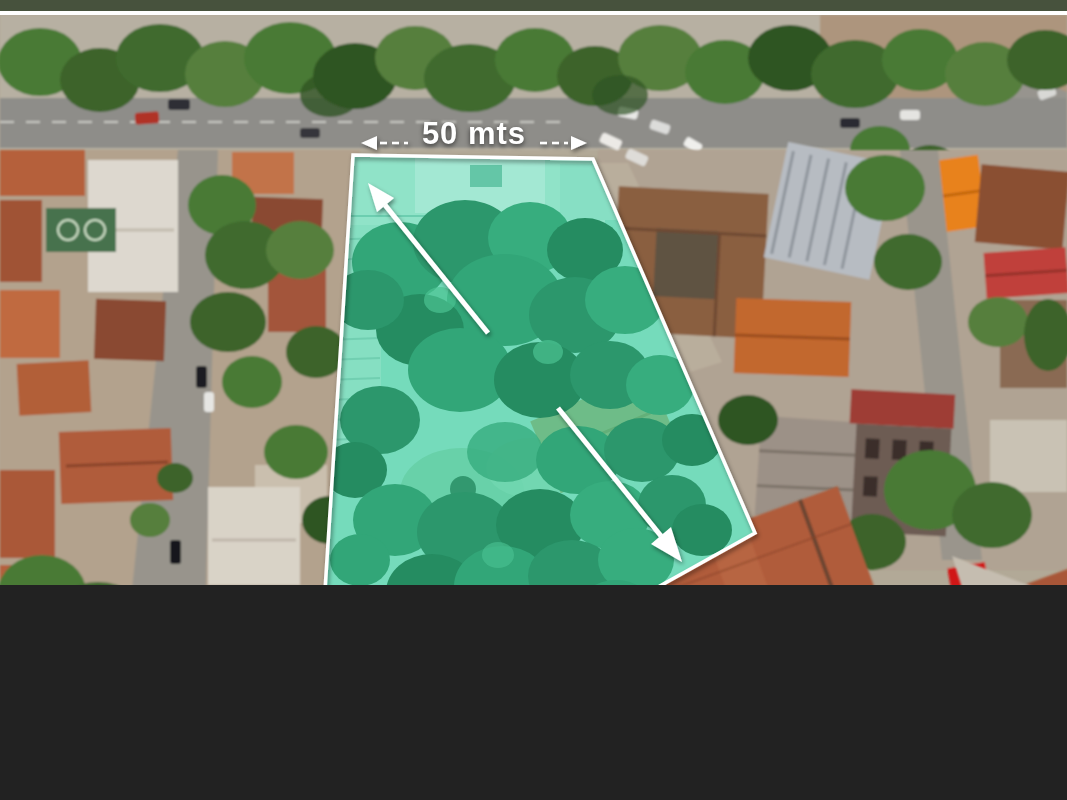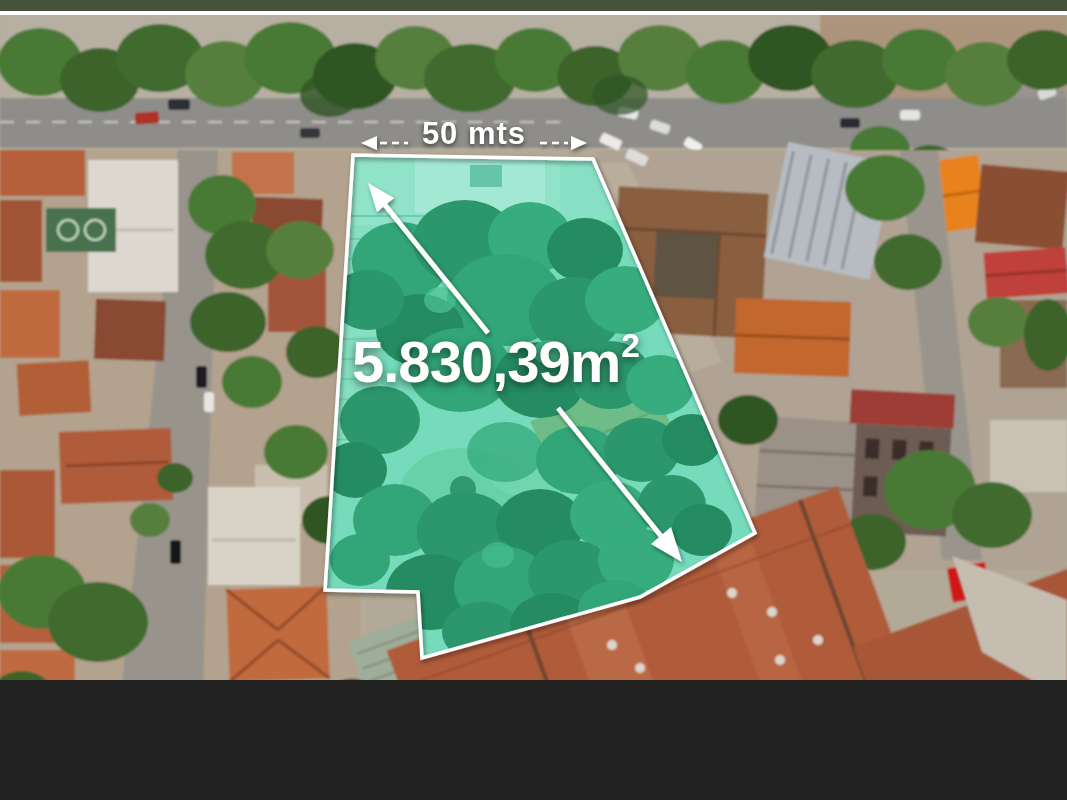--- a/index.html
+++ b/index.html
@@ -7,21 +7,21 @@
     --lot-tint:#3ECFA5;
     --lot-border:#FFFFFF;
     --annotation-text:#FFFFFF;
     --canopy-green:#3F6B2E;
     --roof-terracotta:#B05C3B;
     --road-gray:#8E8D89;
   }
   *{margin:0;padding:0;box-sizing:border-box}
   body{background:#222;font-family:"Liberation Sans",sans-serif}
   .screen{
-    position:relative;width:1067px;height:680px;overflow:hidden;
+    position:relative;width:1067px;height:585px;overflow:hidden;
     background:#b91c1c;
   }
   .scene-svg{position:absolute;left:0;top:0;width:1067px;height:800px;display:block}
   .frame-line{position:absolute;left:0;width:1067px;background:#fff}
   .frame-top{top:11px;height:4px}
   .frame-bottom-thin{top:786px;height:2px}
   .frame-bottom-thick{top:791px;height:4px}
   .width-label{
     position:absolute;left:404px;top:116px;width:140px;text-align:center;
     color:var(--annotation-text);font-size:31px;font-weight:800;letter-spacing:1px;
@@ -380,23 +380,20 @@
       <polygon points="682,562 651,544 671,527" fill="#fff"></polygon>
     </g>
   </svg>
 
   <div class="frame-line frame-top"></div>
   <div class="frame-line frame-bottom-thin"></div>
   <div class="frame-line frame-bottom-thick"></div>
 
   <div class="width-label">50 mts</div>
 
-  <div class="area-label">
-    <span>5.830,39m</span><sup>2</sup>
-  </div>
 
   <div class="watermark">
     <svg class="house" viewBox="0 0 38 42" aria-hidden="true">
       <path d="M19 1 L37 19 L37 41 L1 41 L1 19 Z" fill="#ffffff" stroke="#ffffff" stroke-width="2" stroke-linejoin="round"></path>
     </svg>
     <span class="brand">Bien</span>
   </div>
 
 </div>
 

